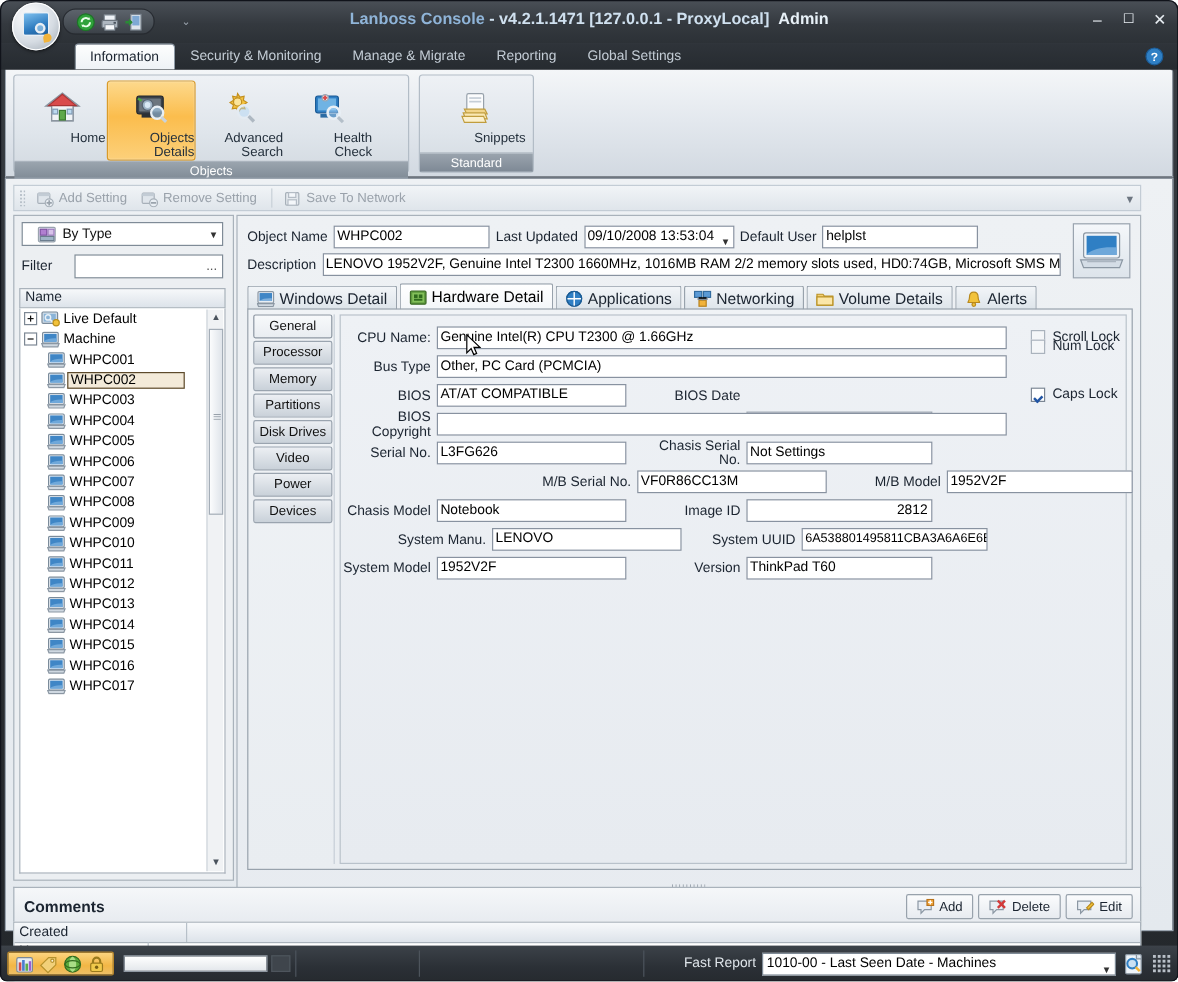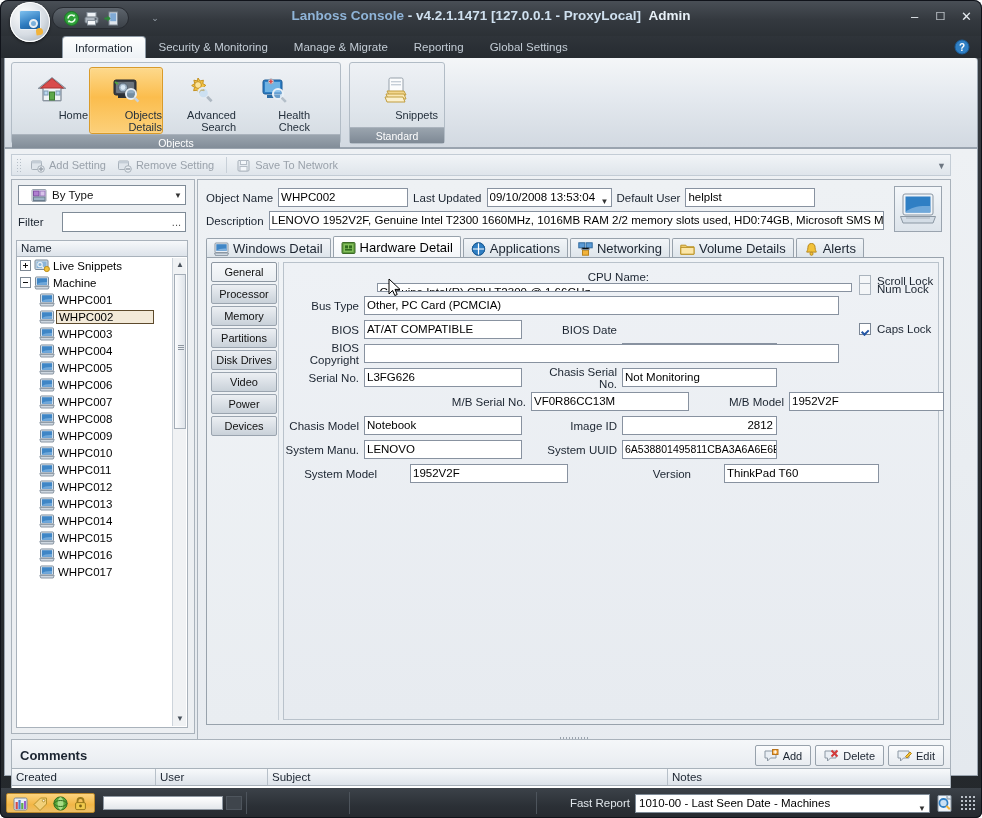--- a/index.html
+++ b/index.html
@@ -332,21 +332,21 @@
     font-size:11px; color:#1b2430; cursor:pointer;
   }
   .cmbtn .ci{ width:15px; height:14px; }
 
   #gridwrap{
     position:absolute; left:6px; top:619px; width:940px; height:152px;
     border:1px solid #a9b2bb; background:#ffffff; overflow:hidden;
   }
   #gridhdr{ display:flex; height:17px;
     background: linear-gradient(180deg,#f7f9fb 0%,#dde3ea 100%);
-    border-bottom:1px solid #a9b2bb; }
+    border-bottom:1px solid #a9b2bb;flex-direction:column; }
   #gridhdr .gh{
     font-size:11.5px; color:#1b2430; line-height:16px; padding-left:4px;
     border-right:1px solid #b7c0c9; white-space:nowrap;
   }
   #gridempty{
     position:absolute; left:0; top:17px; right:0; bottom:0;
     display:flex; align-items:center; justify-content:center;
     font-size:11.5px; color:#a9b1b9;
   }
 
@@ -635,21 +635,21 @@
           <span class="exp plus"></span>
           <span class="ti">
             <svg width="16" height="14" viewBox="0 0 16 14">
               <rect x="1" y="1" width="13" height="9.5" rx="1" fill="#cfdce8" stroke="#7b8b9a"></rect>
               <rect x="2.5" y="2.5" width="10" height="6.5" fill="#8ab4d8"></rect>
               <circle cx="6" cy="5.5" r="2.2" fill="none" stroke="#e9f1f7" stroke-width="1.2"></circle>
               <path d="M7.7 7.2l2.4 2.4" stroke="#e9f1f7" stroke-width="1.4"></path>
               <circle cx="12.8" cy="10" r="2.6" fill="#f2c23a" stroke="#bb8f1c"></circle>
             </svg>
           </span>
-          <span class="tl">Live Snippets</span>
+          <span class="tl">Live Default</span>
         </div>
 
         <div class="tnode">
           <span class="exp"></span>
           <span class="ti">
             <svg width="16" height="14" viewBox="0 0 16 14">
               <rect x="1.5" y="1" width="13" height="9" rx="1" fill="#eef3f8" stroke="#7b8b9a"></rect>
               <rect x="2.8" y="2.2" width="10.4" height="6.6" fill="#3f86c6"></rect>
               <path d="M3 8.2c2-1.6 5-2.4 10-2.2v2.8H3z" fill="#6fa8da"></path>
               <path d="M0.8 10.4h14.4l-1 2.6H1.8z" fill="#cfd8e1" stroke="#8b97a3"></path>
@@ -923,21 +923,21 @@
           <div class="vtab">Partitions</div>
           <div class="vtab">Disk Drives</div>
           <div class="vtab">Video</div>
           <div class="vtab">Power</div>
           <div class="vtab">Devices</div>
         </div>
         <div id="vtabsep"></div>
 
         <div id="formarea">
 
-          <div class="frow" style="left:0; top:8px; width:660px;flex-direction:column;">
+          <div class="frow" style="left:0; top:8px; width:660px;">
             <span class="rl" style="width:80px;">CPU Name:</span>
             <span class="fld-in" style="width:475px;">Genuine Intel(R) CPU          T2300  @ 1.66GHz</span>
           </div>
 
           <div class="frow" style="left:0; top:32px; width:660px;">
             <span class="rl" style="width:80px;">Bus Type</span>
             <span class="fld-in" style="width:475px;">Other, PC Card (PCMCIA)</span>
           </div>
 
           <div class="frow" style="left:0; top:56px; width:660px;">
@@ -949,45 +949,45 @@
 
           <div class="frow" style="left:0; top:80px; width:660px;">
             <span class="rl" style="width:80px;">BIOS Copyright</span>
             <span class="fld-in" style="width:475px;"></span>
           </div>
 
           <div class="frow" style="left:0; top:104px; width:660px;">
             <span class="rl" style="width:80px;">Serial No.</span>
             <span class="fld-in" style="width:158px;">L3FG626</span>
             <span class="rl" style="width:100px; padding-left:10px;">Chasis Serial No.</span>
-            <span class="fld-in" style="width:155px;">Not Monitoring</span>
+            <span class="fld-in" style="width:155px;">Not Settings</span>
           </div>
 
           <div class="frow" style="left:0; top:128px; width:660px;justify-content:flex-end;">
             <span class="rl" style="width:80px;">M/B Serial No.</span>
             <span class="fld-in" style="width:158px;">VF0R86CC13M</span>
             <span class="rl" style="width:100px; padding-left:10px;">M/B Model</span>
             <span class="fld-in" style="width:155px;">1952V2F</span>
           </div>
 
           <div class="frow" style="left:0; top:152px; width:660px;">
             <span class="rl" style="width:80px;">Chasis Model</span>
             <span class="fld-in" style="width:158px;">Notebook</span>
             <span class="rl" style="width:100px; padding-left:10px;">Image ID</span>
             <span class="fld-in" style="width:155px; text-align:right; padding-right:3px;">2812</span>
           </div>
 
           <div class="frow" style="left:0; top:176px; width:660px;">
-            <span class="rl" style="width:80px;">System Manu.</span>
+            <span class="rl" style="width:80px;margin-left:46px;">System Manu.</span>
             <span class="fld-in" style="width:158px;">LENOVO</span>
             <span class="rl" style="width:100px; padding-left:10px;">System UUID</span>
             <span class="fld-in" style="width:155px; font-size:10.5px;">6A538801495811CBA3A6A6E6EC39DE5C</span>
           </div>
 
-          <div class="frow" style="left:18px; top:200px; width:660px;gap:28px;">
+          <div class="frow" style="left:0; top:200px; width:660px;">
             <span class="rl" style="width:80px;">System Model</span>
             <span class="fld-in" style="width:158px;">1952V2F</span>
             <span class="rl" style="width:100px; padding-left:10px;">Version</span>
             <span class="fld-in" style="width:155px;">ThinkPad T60</span>
           </div>
 
           <div class="chkrow" style="left:575px; top:12px;">
             <span class="chk dis"></span>
             <span class="chklbl">Scroll Lock</span>
           </div>

